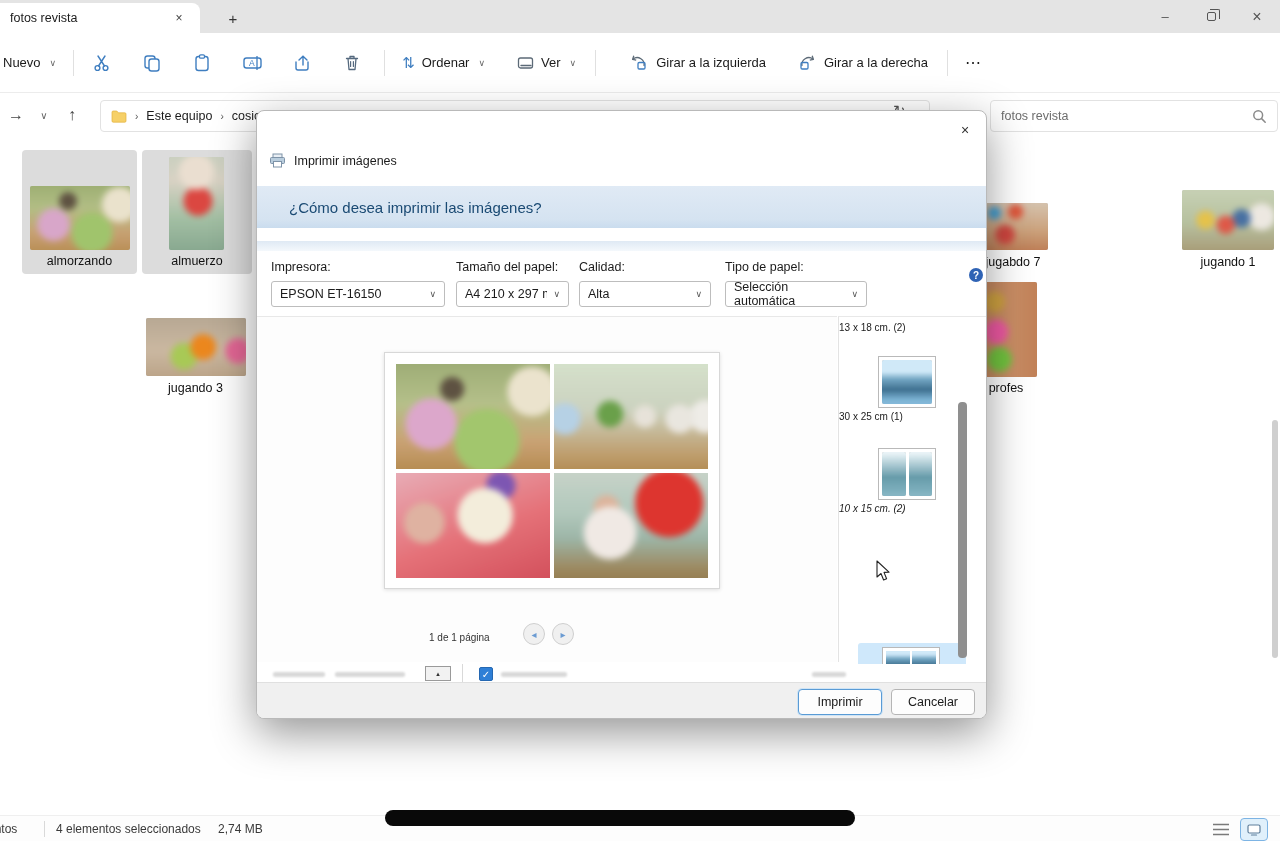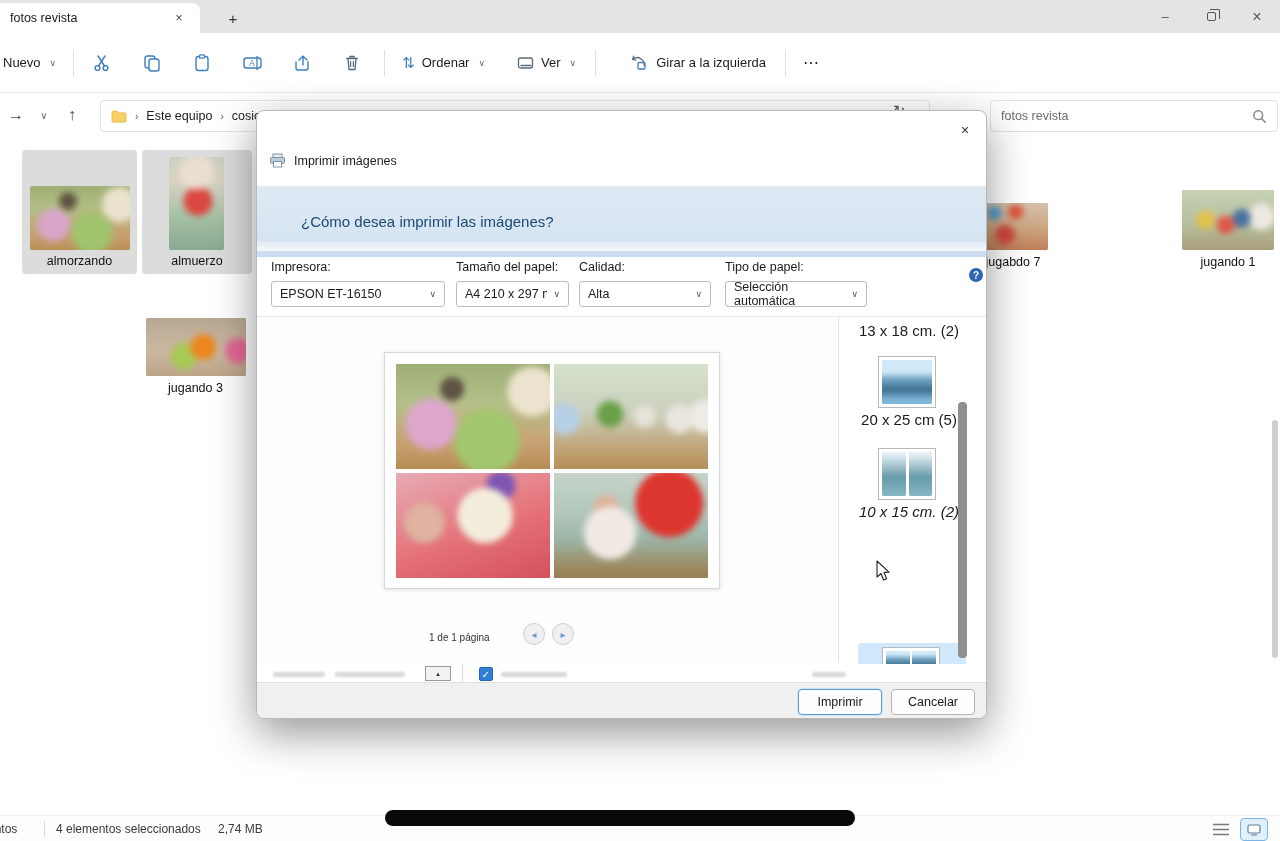--- a/index.html
+++ b/index.html
@@ -141,23 +141,23 @@
   .blackpill { left:385px; top:810px; width:470px; height:16px; background:#090909; border-radius:9px; }
   .expl-scroll { left:1272px; top:420px; width:6px; height:238px; background:#cfcfcf; border-radius:3px; }
 
   
   .dialog { left:256px; top:110px; width:731px; height:609px; background:#fff;
     border:1px solid #b9b9b9; border-radius:8px; box-shadow:0 14px 44px rgba(0,0,0,.42);
     z-index:20; overflow:hidden; }
   .dlg-close { right:8px; top:8px; width:26px; height:22px; display:flex; align-items:center;
     justify-content:center; font-size:14px; color:#333; }
   .dlg-titlerow { left:12px; top:42px; display:flex; align-items:center; gap:8px; font-size:12.5px; }
-  .dlg-band { left:0; top:75px; width:731px; height:71px;
+  .dlg-band { left:0; top:75px; width:731px; height:42px;
     background:linear-gradient(180deg,#e0eaf5 0%,#d5e3f1 80%,#c9dcee 100%);
-    display:flex; align-items:center; padding-left:44px; }
+    display:flex; align-items:center; padding-left:32px; }
   .dlg-band-edge { left:0; top:130px; width:731px; height:10px;
     background:linear-gradient(180deg,#dfe9f4,#f4f8fc); }
   .dlg-question { font-size:15px; color:#1a4a73; }
   .fld-label { top:149px; font-size:12.5px; color:#1b1b1b; }
   .fld-select { top:170px; height:26px; background:#fff; border:1px solid #bdbdbd; border-radius:3px;
     display:flex; align-items:center; padding:0 8px; font-size:12.5px; justify-content:space-between; gap:6px;}
   .fld-select .chev { font-size:9px; color:#555; }
   .help-dot { left:712px; top:157px; width:14px; height:14px; border-radius:50%;
     background:#2f63b5; color:#fff; font-size:10px; display:flex; align-items:center;
     justify-content:center; font-weight:bold; }
@@ -167,21 +167,21 @@
     border:1px solid #d8d8d8; box-shadow:0 1px 4px rgba(0,0,0,.12); padding:11px; }
   .page-grid { display:grid; grid-template-columns:1fr 1fr; grid-template-rows:105px 105px; gap:4px; }
   .page-grid .photo { position:relative; width:100%; height:100%; border-radius:0; }
   .pagenav { left:172px; top:315px; font-size:10px; color:#333; }
   .navcircle { top:306px; width:22px; height:22px; border-radius:50%; background:#f0f0f0;
     border:1px solid #cfcfcf; color:#6b9bd2; display:flex; align-items:center;
     justify-content:center; font-size:10px; }
 
   .sizes-panel { left:581px; top:205px; width:150px; height:346px; border-top:1px solid #e8e8e8;
     border-left:1px solid #e3e3e3; background:#fff; }
-  .size-label { font-size:15px; color:#1b1b1b; text-align:center; width:140px; left:0; }
+  .size-label { font-size:10px; color:#1b1b1b; width:140px; left:0; }
   .thumb-frame { background:#fff; border:1px solid #b9b9b9; padding:3px; }
   .mini-grid { display:grid; grid-template-columns:1fr 1fr; grid-template-rows:1fr 1fr; gap:2px;
     width:100%; height:100%; }
   .mini-grid .photo { position:relative; border-radius:0; }
   .sel-item { left:19px; top:326px; width:108px; height:72px; background:#cfe8fb; border-radius:3px; }
   .panel-scroll { left:119px; top:85px; width:9px; height:256px; background:#8f8f8f; border-radius:4px; }
 
   .dlg-striprow { left:0; top:553px; width:731px; height:18px; background:#fff; overflow:hidden; }
   .smudge { position:absolute; top:8px; height:5px; background:#b9b9b9; opacity:.55; border-radius:2px; filter:blur(1px); }
   .spinnerbox { position:absolute; left:168px; top:2px; width:26px; height:15px; border:1px solid #9a9a9a;
@@ -277,20 +277,28 @@
     </div>
     <div class="vsep" style="margin-left:10px;"></div>
     <div class="cmd" style="margin-left:16px;gap:8px;">
       <svg class="tool" width="19" height="17" viewBox="0 0 19 17">
         <path d="M15 12 a7 7 0 0 0 -11 -7" fill="none" stroke="#5c6a77" stroke-width="1.3"></path>
         <path d="M4.8 1.8 L3.6 5.4 L7.2 6.2" fill="none" stroke="#5c6a77" stroke-width="1.3" stroke-linejoin="round"></path>
         <rect x="9" y="8.5" width="7" height="6.5" rx="1.2" fill="none" stroke="#3f7ec0" stroke-width="1.3"></rect>
       </svg>
       <span>Girar a la izquierda</span>
     </div>
+    <div class="cmd" style="margin-left:14px;">
+      <svg class="tool" width="19" height="17" viewBox="0 0 19 17">
+        <path d="M4 12 a7 7 0 0 1 11 -7" fill="none" stroke="#5c6a77" stroke-width="1.3"></path>
+        <path d="M14.2 1.8 L15.4 5.4 L11.8 6.2" fill="none" stroke="#5c6a77" stroke-width="1.3" stroke-linejoin="round"></path>
+        <rect x="3" y="8.5" width="7" height="6.5" rx="1.2" fill="none" stroke="#3f7ec0" stroke-width="1.3"></rect>
+      </svg>
+      <span>Girar a la derecha</span>
+    </div>
     <div class="vsep" style="margin-left:10px;"></div>
     <div class="cmd">
       <span style="font-size:16px; letter-spacing:1px;">⋯</span>
     </div>
   </div>
 
   <div class="abs addrrow">
     <div class="abs navglyph" style="left:2px;">→</div>
     <div class="abs navglyph" style="left:30px; font-size:10px; color:#666;">∨</div>
     <div class="abs navglyph" style="left:58px;">↑</div>
@@ -336,20 +344,26 @@
     <div class="abs photo" style="left:0; top:53px; width:86px; height:47px;">
         <i class="ph-jugabdo7"></i>
       </div>
     <div class="abs filelabel" style="left:16px; top:105px; width:70px;">jugabdo 7</div>
   </div>
   <div class="abs" style="left:1180px; top:150px; width:96px; height:125px; z-index:1;">
     <div class="abs photo" style="left:2px; top:40px; width:92px; height:60px;">
         <i class="ph-jugando1"></i>
       </div>
     <div class="abs filelabel" style="left:0; top:105px; width:96px;">jugando 1</div>
+  </div>
+  <div class="abs" style="left:970px; top:278px; width:80px; height:125px; z-index:1;">
+    <div class="abs photo" style="left:5px; top:4px; width:62px; height:95px;">
+        <i class="ph-profes"></i>
+      </div>
+    <div class="abs filelabel" style="left:14px; top:103px; width:44px;">profes</div>
   </div>
 
   <div class="abs expl-scroll"></div>
 
   <div class="abs statusbar">
     <span class="frag" style="left:-38px;">elementos</span>
     <div class="status-sep"></div>
     <span class="frag" style="left:56px;">4 elementos seleccionados</span>
     <span class="frag" style="left:218px;">2,74 MB</span>
     <svg class="abs" style="left:1212px; top:7px;" width="18" height="13" viewBox="0 0 18 13">
@@ -425,21 +439,21 @@
       <div class="abs navcircle" style="left:295px;">▸</div>
     </div>
 
     <div class="abs sizes-panel">
       <span class="abs size-label" style="top:5px;">13 x 18 cm. (2)</span>
       <div class="abs thumb-frame" style="left:39px; top:39px; width:58px; height:52px;">
         <div class="photo thumb-sm" style="position:relative; width:100%; height:100%;">
             <i class="ph-land"></i>
           </div>
       </div>
-      <span class="abs size-label" style="top:94px;">20 x 25 cm (5)</span>
+      <span class="abs size-label" style="top:94px;">30 x 25 cm (1)</span>
       <div class="abs thumb-frame" style="left:39px; top:131px; width:58px; height:52px;">
         <div style="display:flex; gap:3px; width:100%; height:100%;">
           <div class="photo thumb-sm" style="position:relative; flex:1; height:100%;">
               <i class="ph-vert"></i>
             </div>
           <div class="photo thumb-sm" style="position:relative; flex:1; height:100%;">
               <i class="ph-vert"></i>
             </div>
         </div>
       </div>

